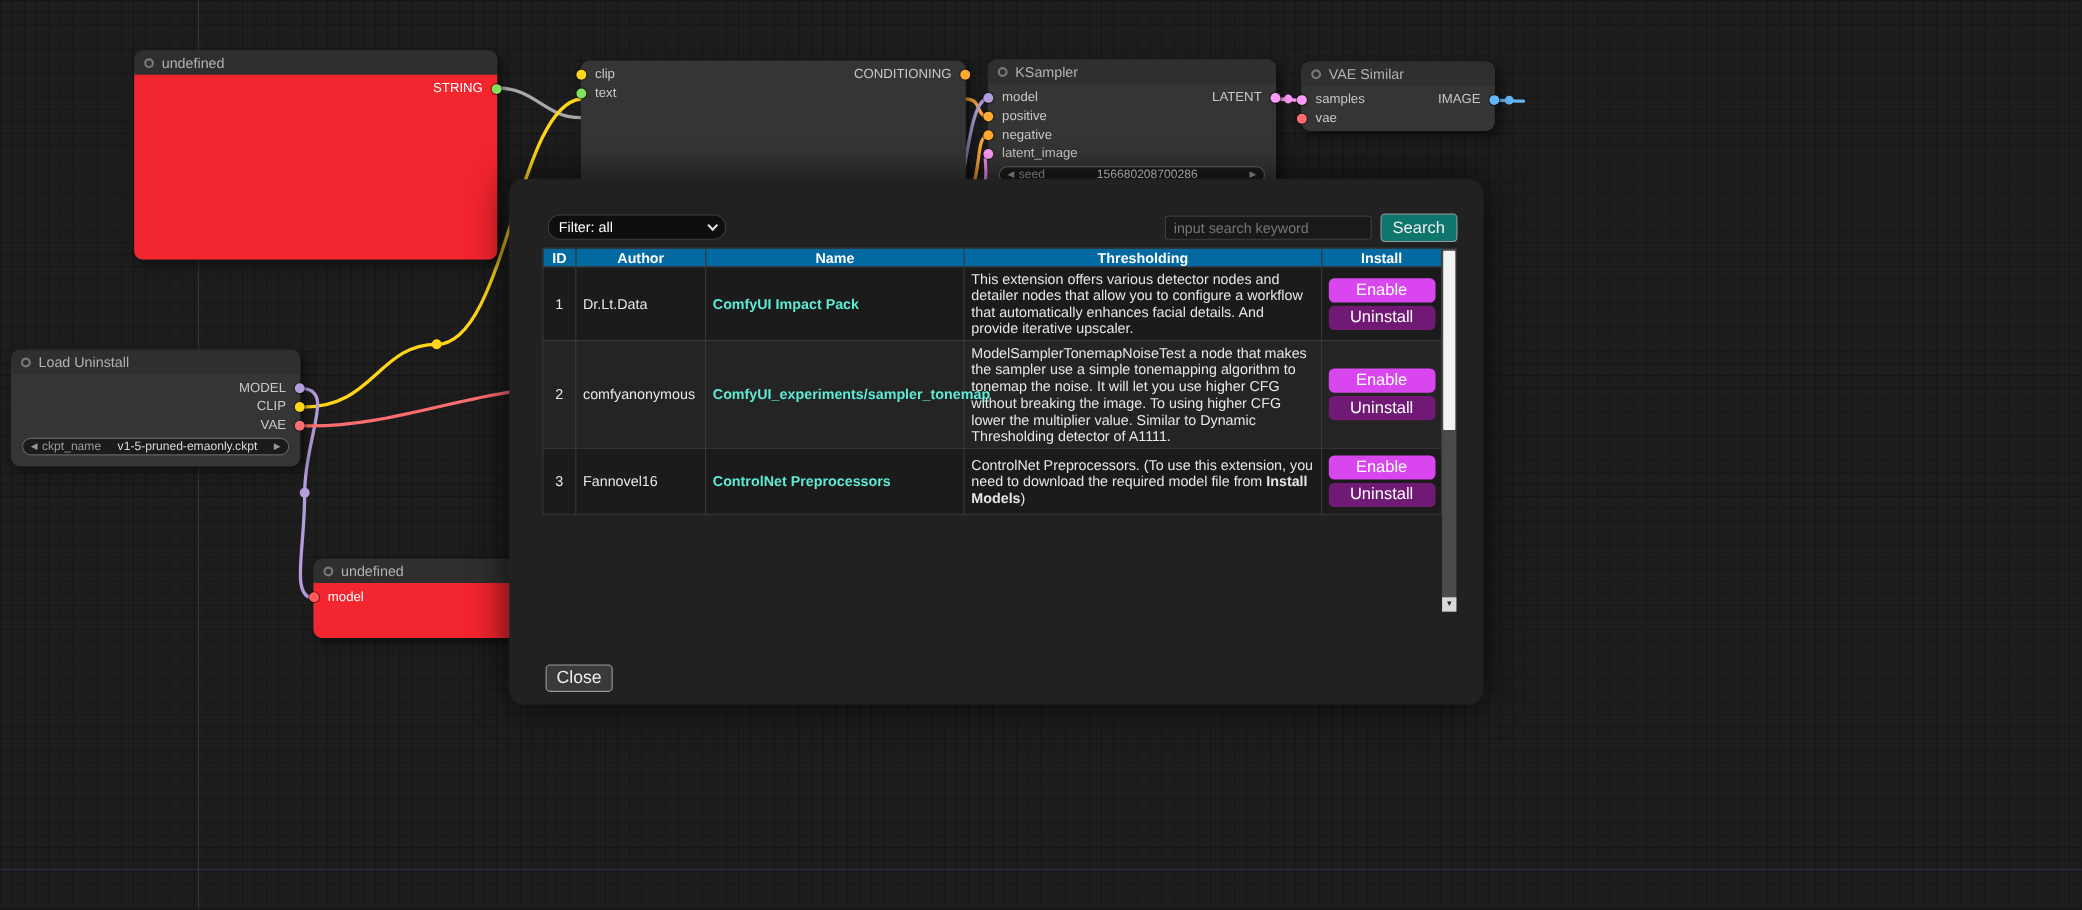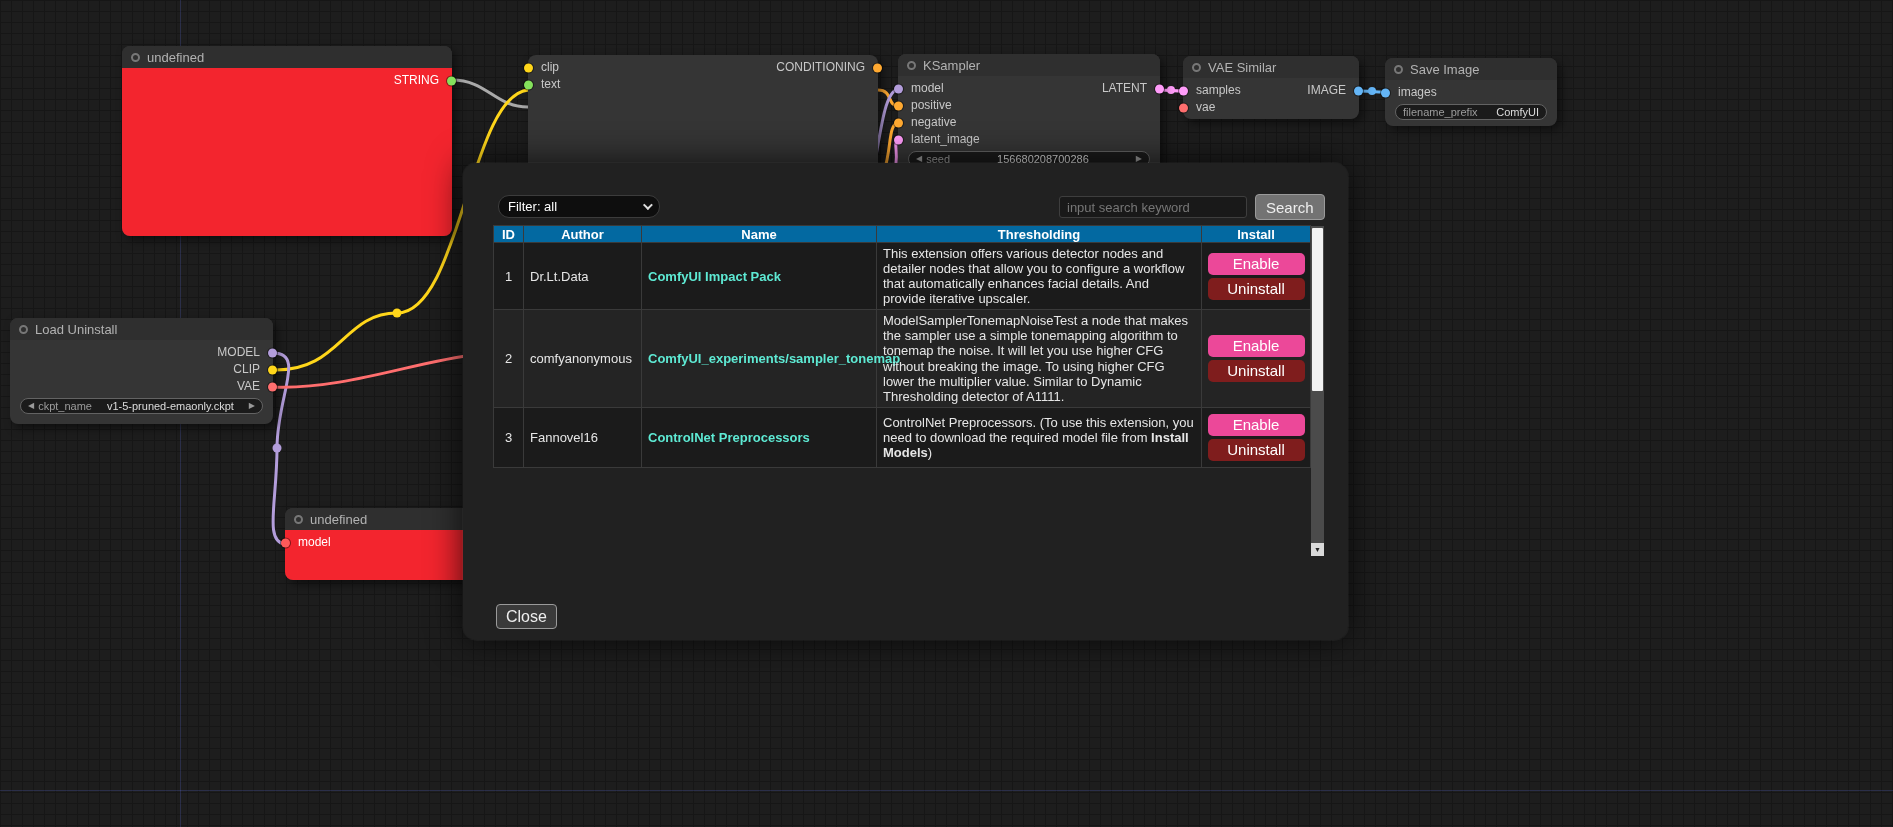--- a/index.html
+++ b/index.html
@@ -46,38 +46,38 @@
     box-shadow:0 0 35px rgba(0,0,0,.75),0 0 0 1px rgba(255,255,255,.06);}
   .filter-select{position:absolute;left:35px;top:32px;width:162px;height:23px;background:#0e0e0e;
     border:1px solid #3c3c3c;border-radius:11px;color:#fff;font-size:13px;display:flex;
     align-items:center;justify-content:space-between;padding:0 9px;cursor:default;}
   .caret{width:7px;height:7px;border-right:2px solid #ddd;border-bottom:2px solid #ddd;
     transform:rotate(45deg) translateY(-2px);}
   .search-input{position:absolute;left:596px;top:33px;width:188px;height:22px;background:#191919;
     border:1px solid #3e3e3e;border-radius:3px;color:#ddd;font-size:13px;padding:0 7px;
     font-family:"Liberation Sans",sans-serif;}
   .search-input::placeholder{color:#767676;}
-  .search-btn{position:absolute;left:792px;top:31px;height:26px;padding:0 10px;background:#737373;
+  .search-btn{position:absolute;left:792px;top:31px;height:26px;padding:0 10px;background:#0f766e;
     border:1px solid #9a9a9a;border-radius:4px;color:#eee;font-size:15px;
     font-family:"Liberation Sans",sans-serif;cursor:pointer;text-align:right;}
   .grid-wrap{position:absolute;left:30px;top:62px;width:831px;height:332px;}
   table.ext-table{border-collapse:collapse;table-layout:fixed;width:817px;background:#1b1b1b;}
   .ext-table th{background:#0369a1;color:#fff;font-size:13px;font-weight:bold;height:17px;
     border:1px solid #3a3a3a;padding:0 2px;}
   .ext-table td{border:1px solid #3a3a3a;font-size:13px;color:#e6e6e6;padding:3px 6px;vertical-align:middle;line-height:1.16;}
   .ext-table tr.odd td{background:#1b1b1b;}
   .ext-table tr.even td{background:#242424;}
   td.c-id{text-align:center;}
   td.c-name a{color:#5eead4;font-weight:bold;text-decoration:none;}
   td.c-install{text-align:center;padding:3px 4px;}
   .btn-enable,.btn-uninstall{display:block;width:97px;height:22px;margin:3px auto;border:none;
     border-radius:5px;color:#fff;font-size:15px;line-height:20px;
     font-family:"Liberation Sans",sans-serif;cursor:pointer;}
-  .btn-enable{background:#ec4899;}
-  .btn-uninstall{background:#7f1d1d;}
+  .btn-enable{background:#d946ef;}
+  .btn-uninstall{background:#701a75;}
   .scrollbar{position:absolute;left:818px;top:1px;width:13px;height:330px;background:#4b4b4b;}
   .scroll-thumb{position:absolute;left:1px;top:2px;width:11px;height:163px;background:#f2f2f2;border-radius:1px;}
   .scroll-down{position:absolute;left:0;bottom:0;width:13px;height:13px;background:#d9d9d9;
     color:#222;font-size:7px;text-align:center;line-height:13px;}
   .close-btn{position:absolute;left:33px;top:441px;height:25px;padding:0 9px;background:#3a3a3a;
     border:1px solid #9a9a9a;border-radius:4px;color:#eee;font-size:16px;
     font-family:"Liberation Sans",sans-serif;cursor:pointer;}
 </style>
 </head>
 <body>
@@ -184,36 +184,20 @@
         <span class="out-label">IMAGE</span>
         <span class="port out" style="background:#64b5f6"></span>
       </div>
       <div class="slot-row">
         <span class="port in" style="background:#ff6e6e"></span>
         <span class="in-label">vae</span>
       </div>
     </div>
   </div>
 
-  <div class="node" style="left:1385px;top:58px;width:172px;">
-    <div class="node-title">
-      <span class="tdot"></span>
-      <span>Save Image</span>
-    </div>
-    <div class="node-body" style="height:46px;">
-      <div class="slot-row">
-        <span class="port in" style="background:#64b5f6"></span>
-        <span class="in-label">images</span>
-      </div>
-      <div class="widget textw">
-        <span class="wname">filename_prefix</span>
-        <span class="wvalue">ComfyUI</span>
-      </div>
-    </div>
-  </div>
 
   <div class="node" style="left:10px;top:318px;width:263px;">
     <div class="node-title">
       <span class="tdot"></span>
       <span>Load Uninstall</span>
     </div>
     <div class="node-body" style="height:84px;">
       <div class="slot-row">
         <span class="out-label">MODEL</span>
         <span class="port out" style="background:#b39ddb"></span>

